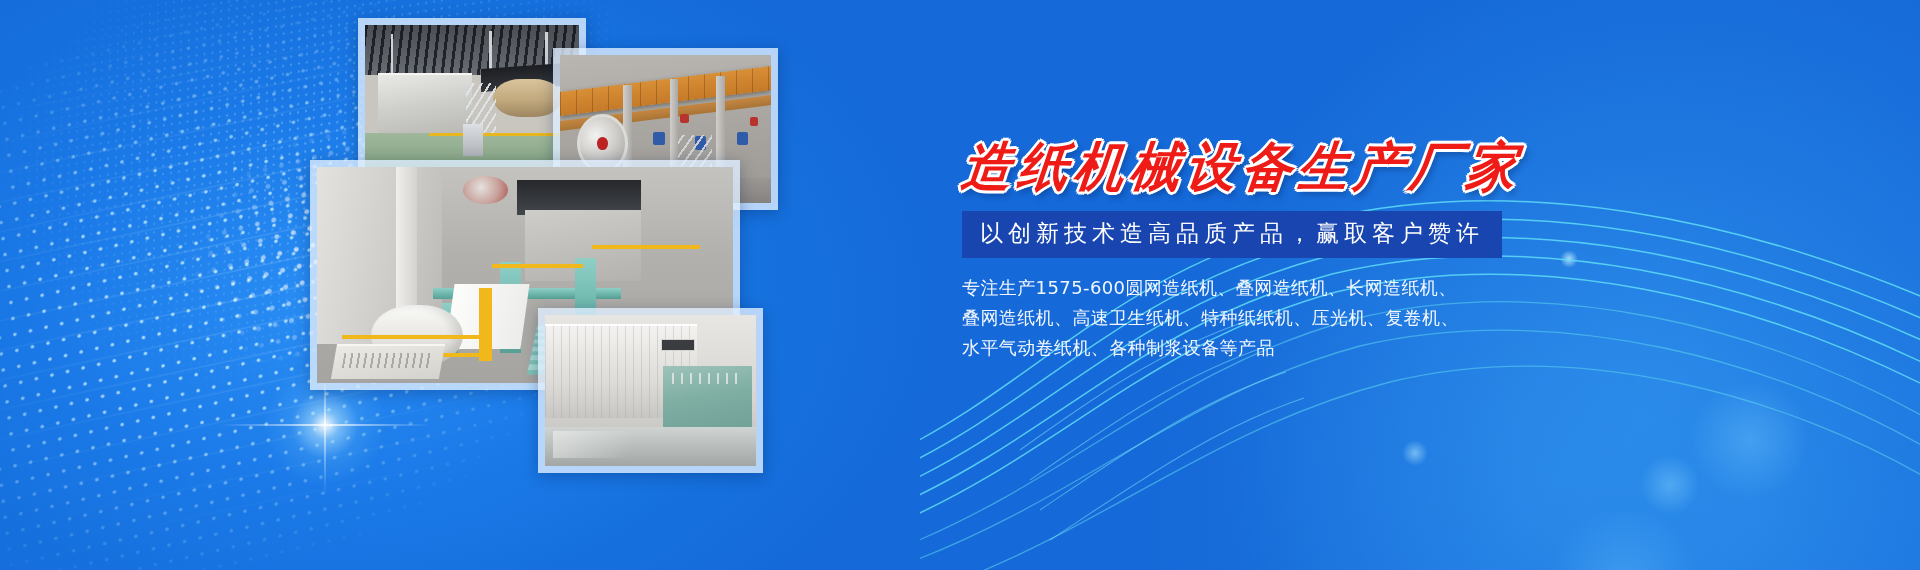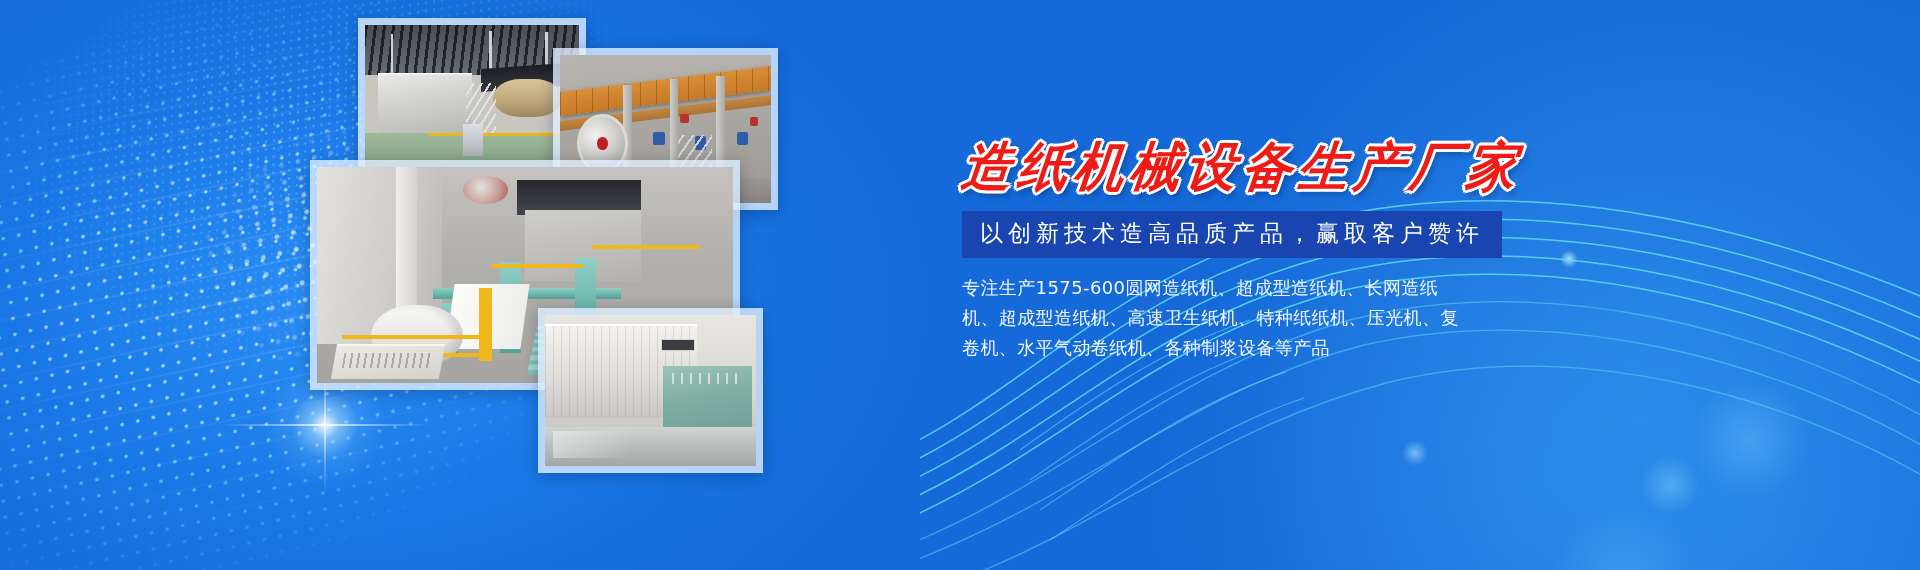--- a/index.html
+++ b/index.html
@@ -444,16 +444,16 @@
     </div>
   </div>
 
   <div class="textblock">
     <div class="headline">造纸机械设备生产厂家</div>
 
     <div class="subbar">
       <span class="subbar-text">以创新技术造高品质产品，赢取客户赞许</span>
     </div>
 
-    <div class="desc">专注生产1575-600圆网造纸机、超成型造纸机、长网造纸机、超成型造纸机、高速卫生纸机、特种纸纸机、压光机、复卷机、水平气动卷纸机、各种制浆设备等产品</div>
+    <div class="desc">专注生产1575-600圆网造纸机、叠网造纸机、长网造纸机、叠网造纸机、高速卫生纸机、特种纸纸机、压光机、复卷机、水平气动卷纸机、各种制浆设备等产品</div>
   </div>
 
 </div>
 
 </body></html>

